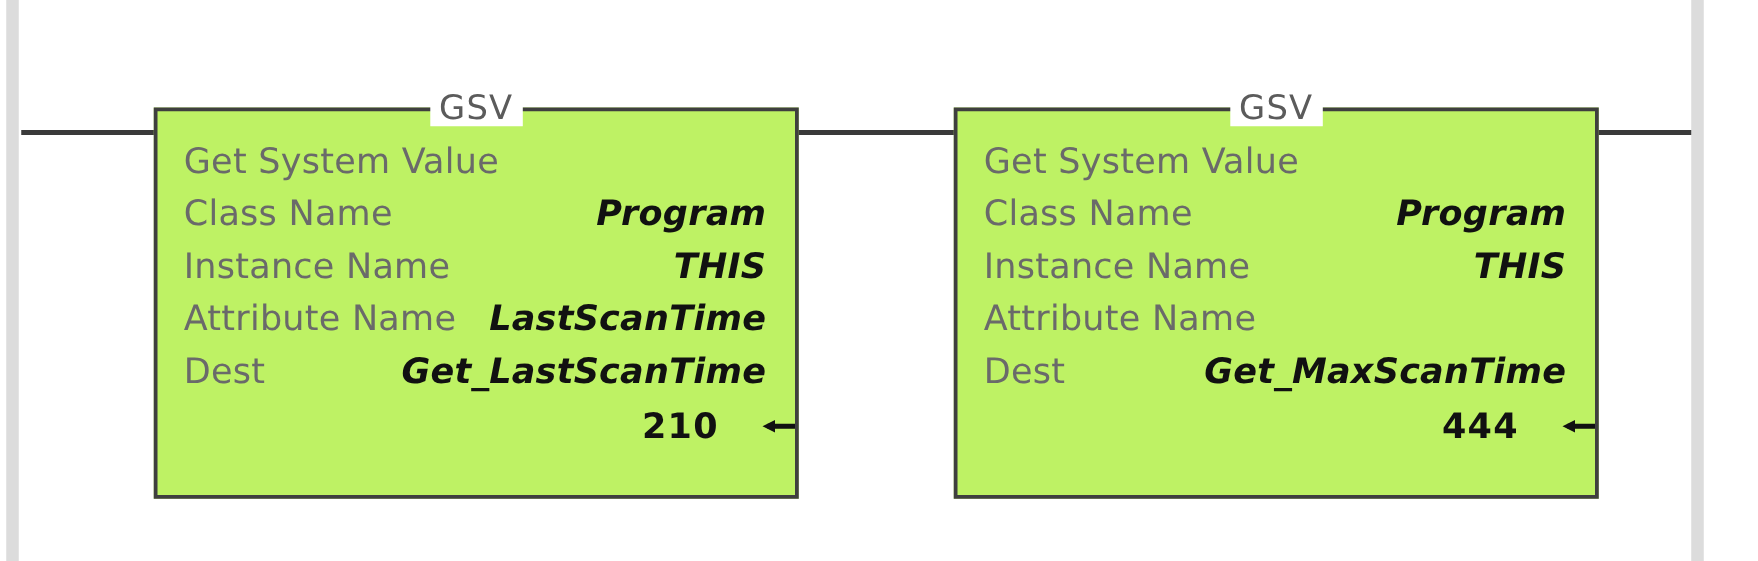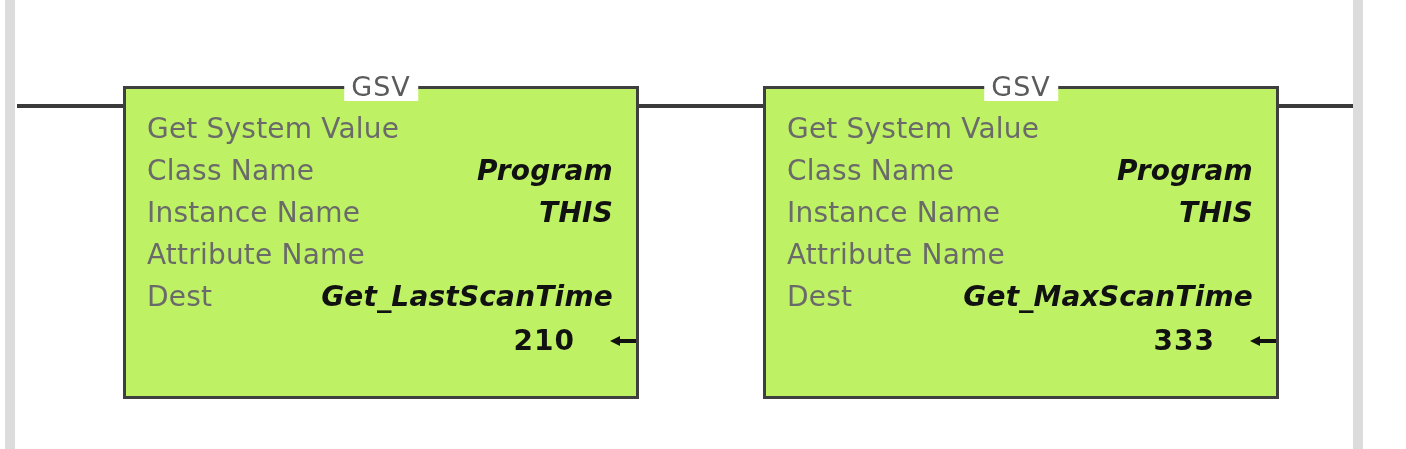--- a/index.html
+++ b/index.html
@@ -174,20 +174,21 @@
         <span class="op-value">Program</span>
       </div>
 
       <div class="row">
         <span class="op-label">Instance Name</span>
         <span class="op-value">THIS</span>
       </div>
 
       <div class="row">
         <span class="op-label">Attribute Name</span>
+        <span class="op-value">LastScanTime</span>
       </div>
 
       <div class="row">
         <span class="op-label">Dest</span>
         <span class="op-value">Get_LastScanTime</span>
       </div>
 
       <div class="row value-row">
         <span class="live-value">210</span>
         <span class="arrow-marker">
@@ -221,21 +222,21 @@
       <div class="row">
         <span class="op-label">Attribute Name</span>
       </div>
 
       <div class="row">
         <span class="op-label">Dest</span>
         <span class="op-value">Get_MaxScanTime</span>
       </div>
 
       <div class="row value-row">
-        <span class="live-value">333</span>
+        <span class="live-value">444</span>
         <span class="arrow-marker">
           <span class="shaft"></span>
           <span class="head"></span>
         </span>
       </div>
 
     </div>
   </div>
 
 </div>

